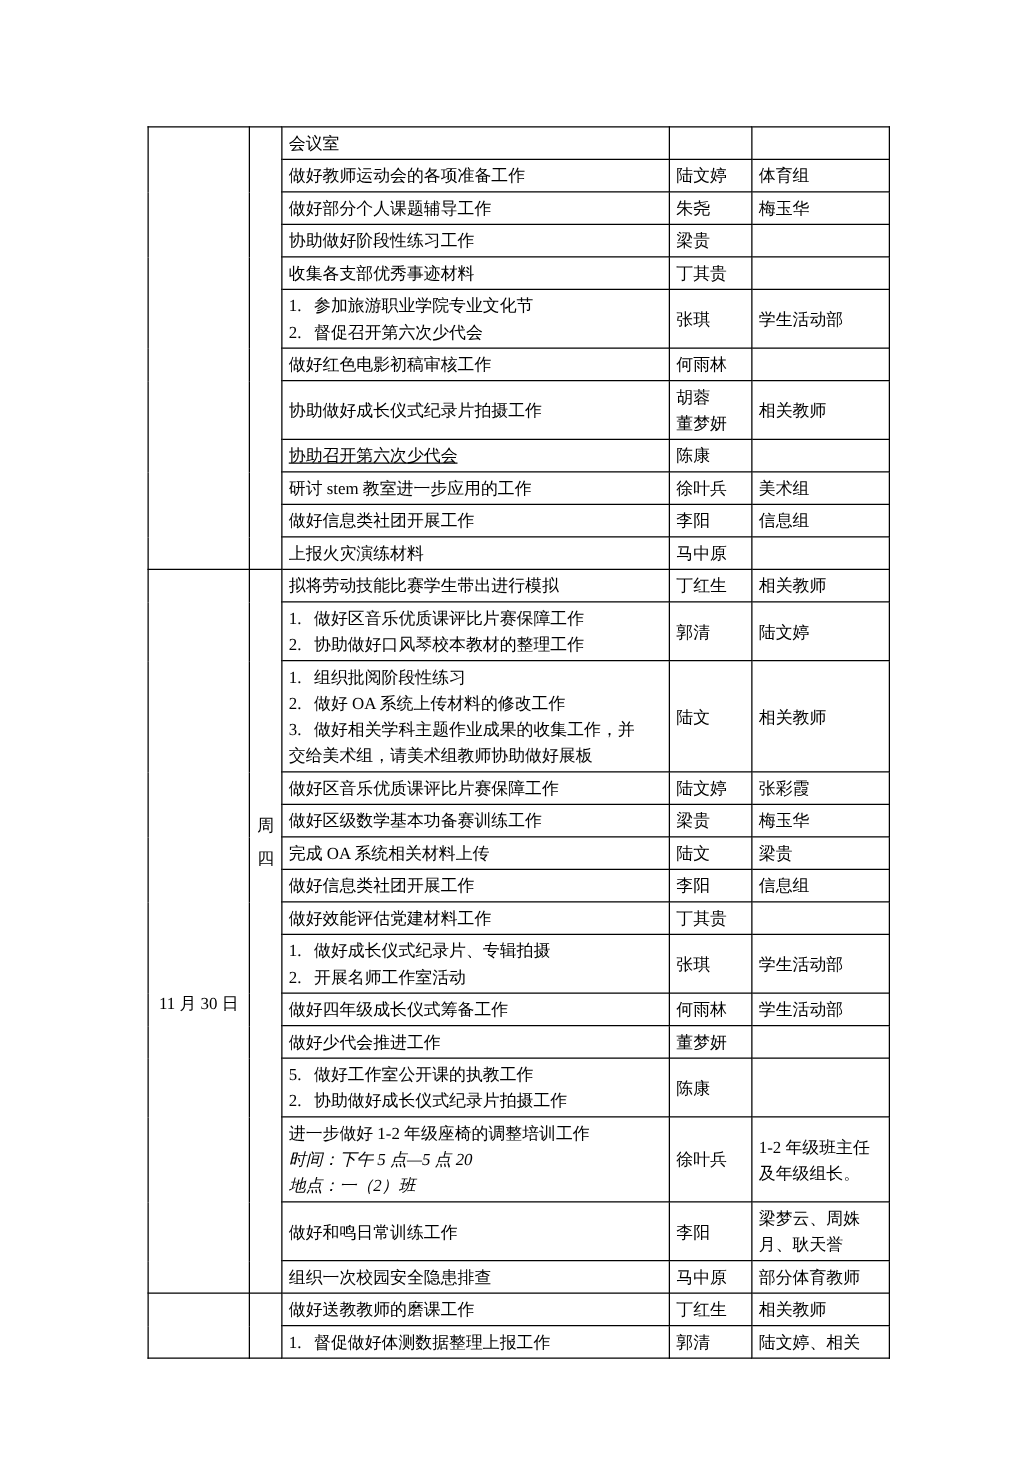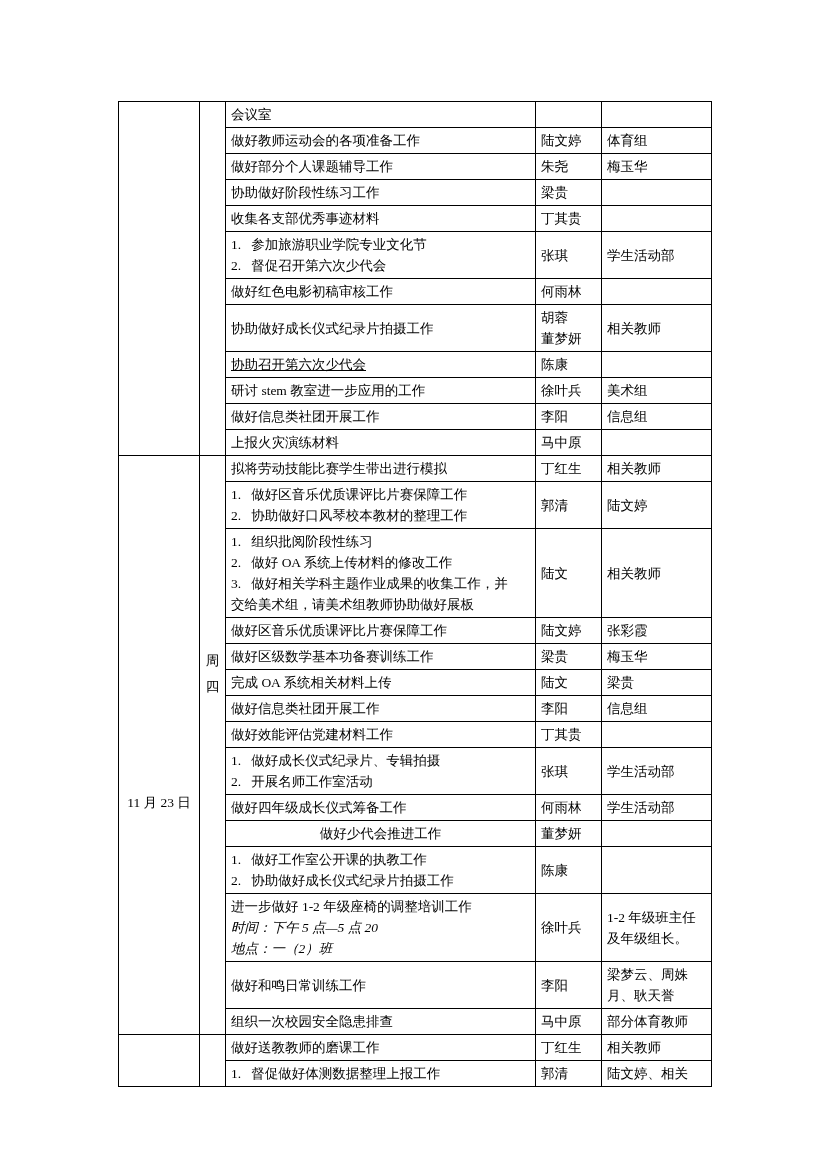--- a/index.html
+++ b/index.html
@@ -183,21 +183,21 @@
           </td>
           <td class="name-cell">
             <div class="line">马中原</div>
           </td>
           <td class="group-cell"></td>
         </tr>
       </tbody>
       <tbody>
         <tr>
           <td class="date-cell" rowspan="15">
-            <span class="date-label">11 月 23 日</span>
+            <span class="date-label">11 月 30 日</span>
           </td>
           <td class="day-cell" rowspan="15">
             <span class="day-label">周<br>四</span>
           </td>
           <td class="task-cell" style="vertical-align: middle;">
             <div class="line">拟将劳动技能比赛学生带出进行模拟</div>
           </td>
           <td class="name-cell">
             <div class="line">丁红生</div>
           </td>
@@ -301,31 +301,31 @@
             <div class="line">做好四年级成长仪式筹备工作</div>
           </td>
           <td class="name-cell">
             <div class="line">何雨林</div>
           </td>
           <td class="group-cell">
             <div class="line">学生活动部</div>
           </td>
         </tr>
         <tr>
-          <td class="task-cell" style="vertical-align: middle; text-align: center;">
+          <td class="task-cell" style="vertical-align: middle;">
             <div class="line">做好少代会推进工作</div>
           </td>
           <td class="name-cell">
             <div class="line">董梦妍</div>
           </td>
           <td class="group-cell"></td>
         </tr>
         <tr>
           <td class="task-cell" style="vertical-align: top;">
-            <div class="line">1.   做好工作室公开课的执教工作</div>
+            <div class="line">5.   做好工作室公开课的执教工作</div>
             <div class="line">2.   协助做好成长仪式纪录片拍摄工作</div>
           </td>
           <td class="name-cell">
             <div class="line">陈康</div>
           </td>
           <td class="group-cell"></td>
         </tr>
         <tr>
           <td class="task-cell" style="vertical-align: top;">
             <div class="line">进一步做好 1-2 年级座椅的调整培训工作</div>

